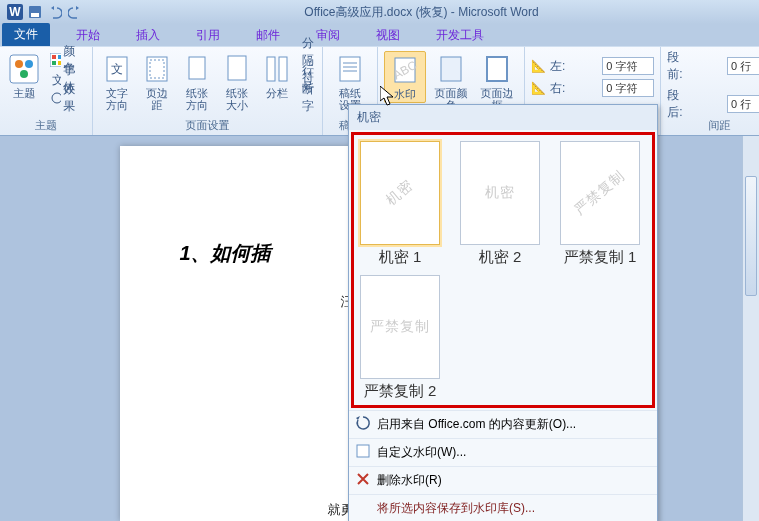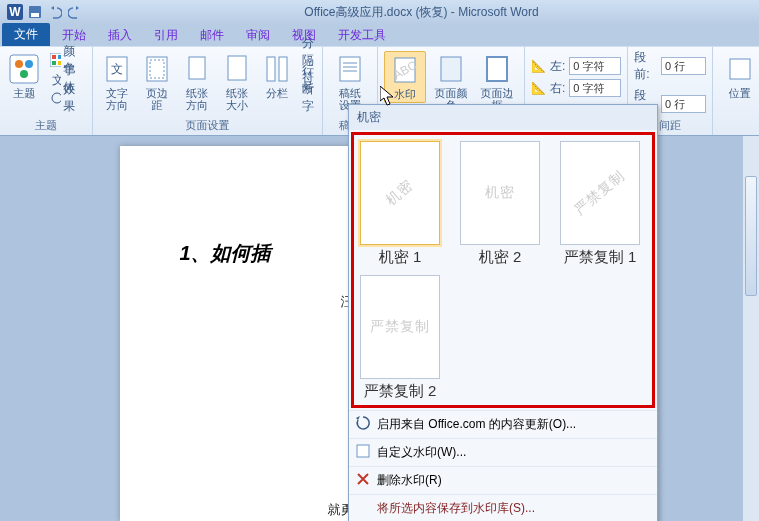--- a/index.html
+++ b/index.html
@@ -3,36 +3,36 @@
 <meta charset="utf-8">
 <style>
 * { margin: 0; padding: 0; box-sizing: border-box; font-family: "Microsoft YaHei", "SimSun", sans-serif; font-size: 12px; }
 body { width: 759px; height: 521px; background: #b8cce4; overflow: hidden; position: relative; }
 
 .titlebar { height: 24px; background: linear-gradient(#cfe0f2, #b8cce4); display: flex; align-items: center; padding-left: 6px; }
 .titlebar .qat { display: flex; gap: 2px; }
 .titlebar .qat .qicon { width: 18px; height: 18px; display:flex; align-items:center; justify-content:center; }
 .titlebar .title { flex:1; text-align:center; color:#3b5a85; font-size:12px; }
 
-.tabs { height: 22px; display:flex; align-items:flex-end; background:#b8cce4; padding-left:2px; gap:2px; }
+.tabs { height: 22px; display:flex; align-items:flex-end; background:#b8cce4; padding-left:2px; gap:16px; }
 .tab { padding: 3px 10px 2px; color:#6d28d9; cursor:pointer; }
 .tab.file { background:#1a5ea8; color:#fff; border-radius:2px 2px 0 0; padding:3px 12px; }
 .tab.active { background:#f4f8fc; border:1px solid #8ba9cd; border-bottom:none; border-radius:2px 2px 0 0; }
 
 .ribbon { height: 90px; background:linear-gradient(#f7faff,#e3ecf7); border-top:1px solid #d0dff0; border-bottom:1px solid #8ba9cd; display:flex; }
 .group { border-right:1px solid #c2d4ea; padding: 4px 6px 2px; display:flex; flex-direction:column; }
 .group .gcontent { flex:1; display:flex; align-items:flex-start; gap:4px; }
 .group .glabel { text-align:center; font-size:11px; color:#4a698f; padding-top:2px;}
 .bigbtn { width:42px; display:flex; flex-direction:column; align-items:center; gap:2px; padding:2px; cursor:pointer; }
 .bigbtn .bicon { width:32px; height:32px; }
 .bigbtn .blabel { font-size:11px; color:#3b5a85; text-align:center; line-height:12px; }
 .bigbtn.selected { background:#fde3a7; border:1px solid #e5b84e; border-radius:2px; }
 .smallcol { display:flex; flex-direction:column; gap:1px; font-size:11px; color:#3b5a85; }
 .smallrow { display:flex; align-items:center; gap:2px; height:18px; padding:0 3px; cursor:pointer;}
-.spinbox { width:52px; height:18px; background:#fff; border:1px solid #a0b8d6; display:inline-flex; align-items:center; padding:0 3px; font-size:11px; color:#333;}
+.spinbox { width:52px; height:18px; background:#fff; border:1px solid #a0b8d6; display:inline-flex; align-items:center; padding:0 3px; font-size:11px; color:#333;margin-left:33px;}
 .fieldrow { display:flex; align-items:center; gap:4px; height:18px; font-size:11px; color:#3b5a85;}
 
 .docarea { position:absolute; top:136px; left:0; right:0; bottom:0; background:#aec3de; display:flex; justify-content:center; overflow:hidden;}
 .vscroll { position:absolute; right:0; top:136px; bottom:0; width:17px; background:#dde7f3; border-left:1px solid #b0c4dc;}
 .vscroll .vthumb{ position:absolute; top:40px; height:120px; left:2px; right:2px; background:linear-gradient(#f0f5fb,#c8d8ec); border:1px solid #9bb4d4; border-radius:2px;}
 .page { width:520px; margin-top:10px; background:#fff; box-shadow:0 0 6px rgba(0,0,0,.25); padding:40px 60px; }
 .page .h2l { font-size:20px; font-weight:bold; font-style:italic; margin-top:40px; display:block;}
 .page .bodyline { font-size:13px; margin-top:26px; text-align:center; display:block; color:#222;}
 
 .dropdown { position:absolute; top:104px; left:348px; width:310px; background:#f4f8fc; border:1px solid #8ba9cd; box-shadow:2px 2px 5px rgba(0,0,0,.25); z-index:50; font-size:12px; }

